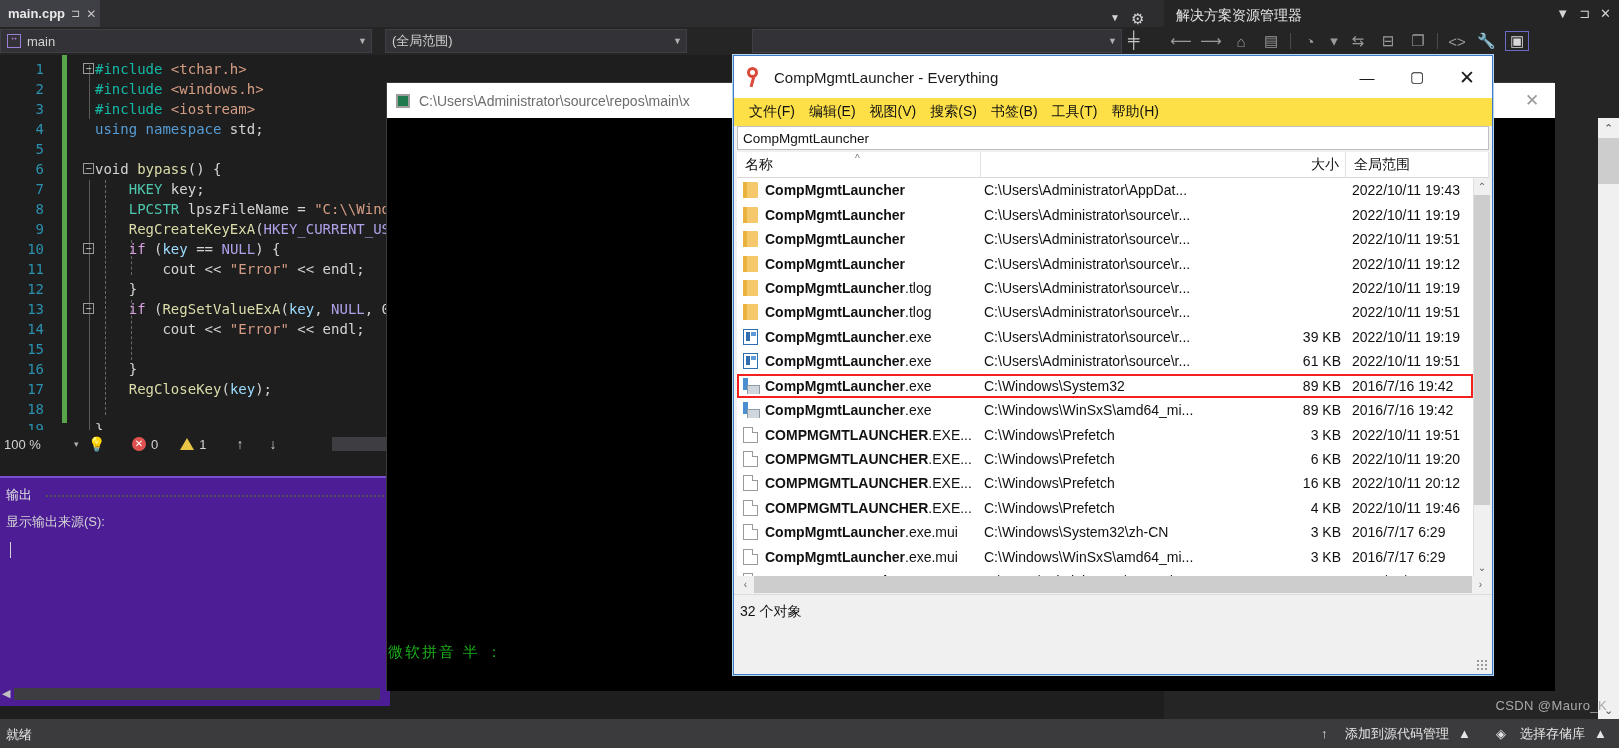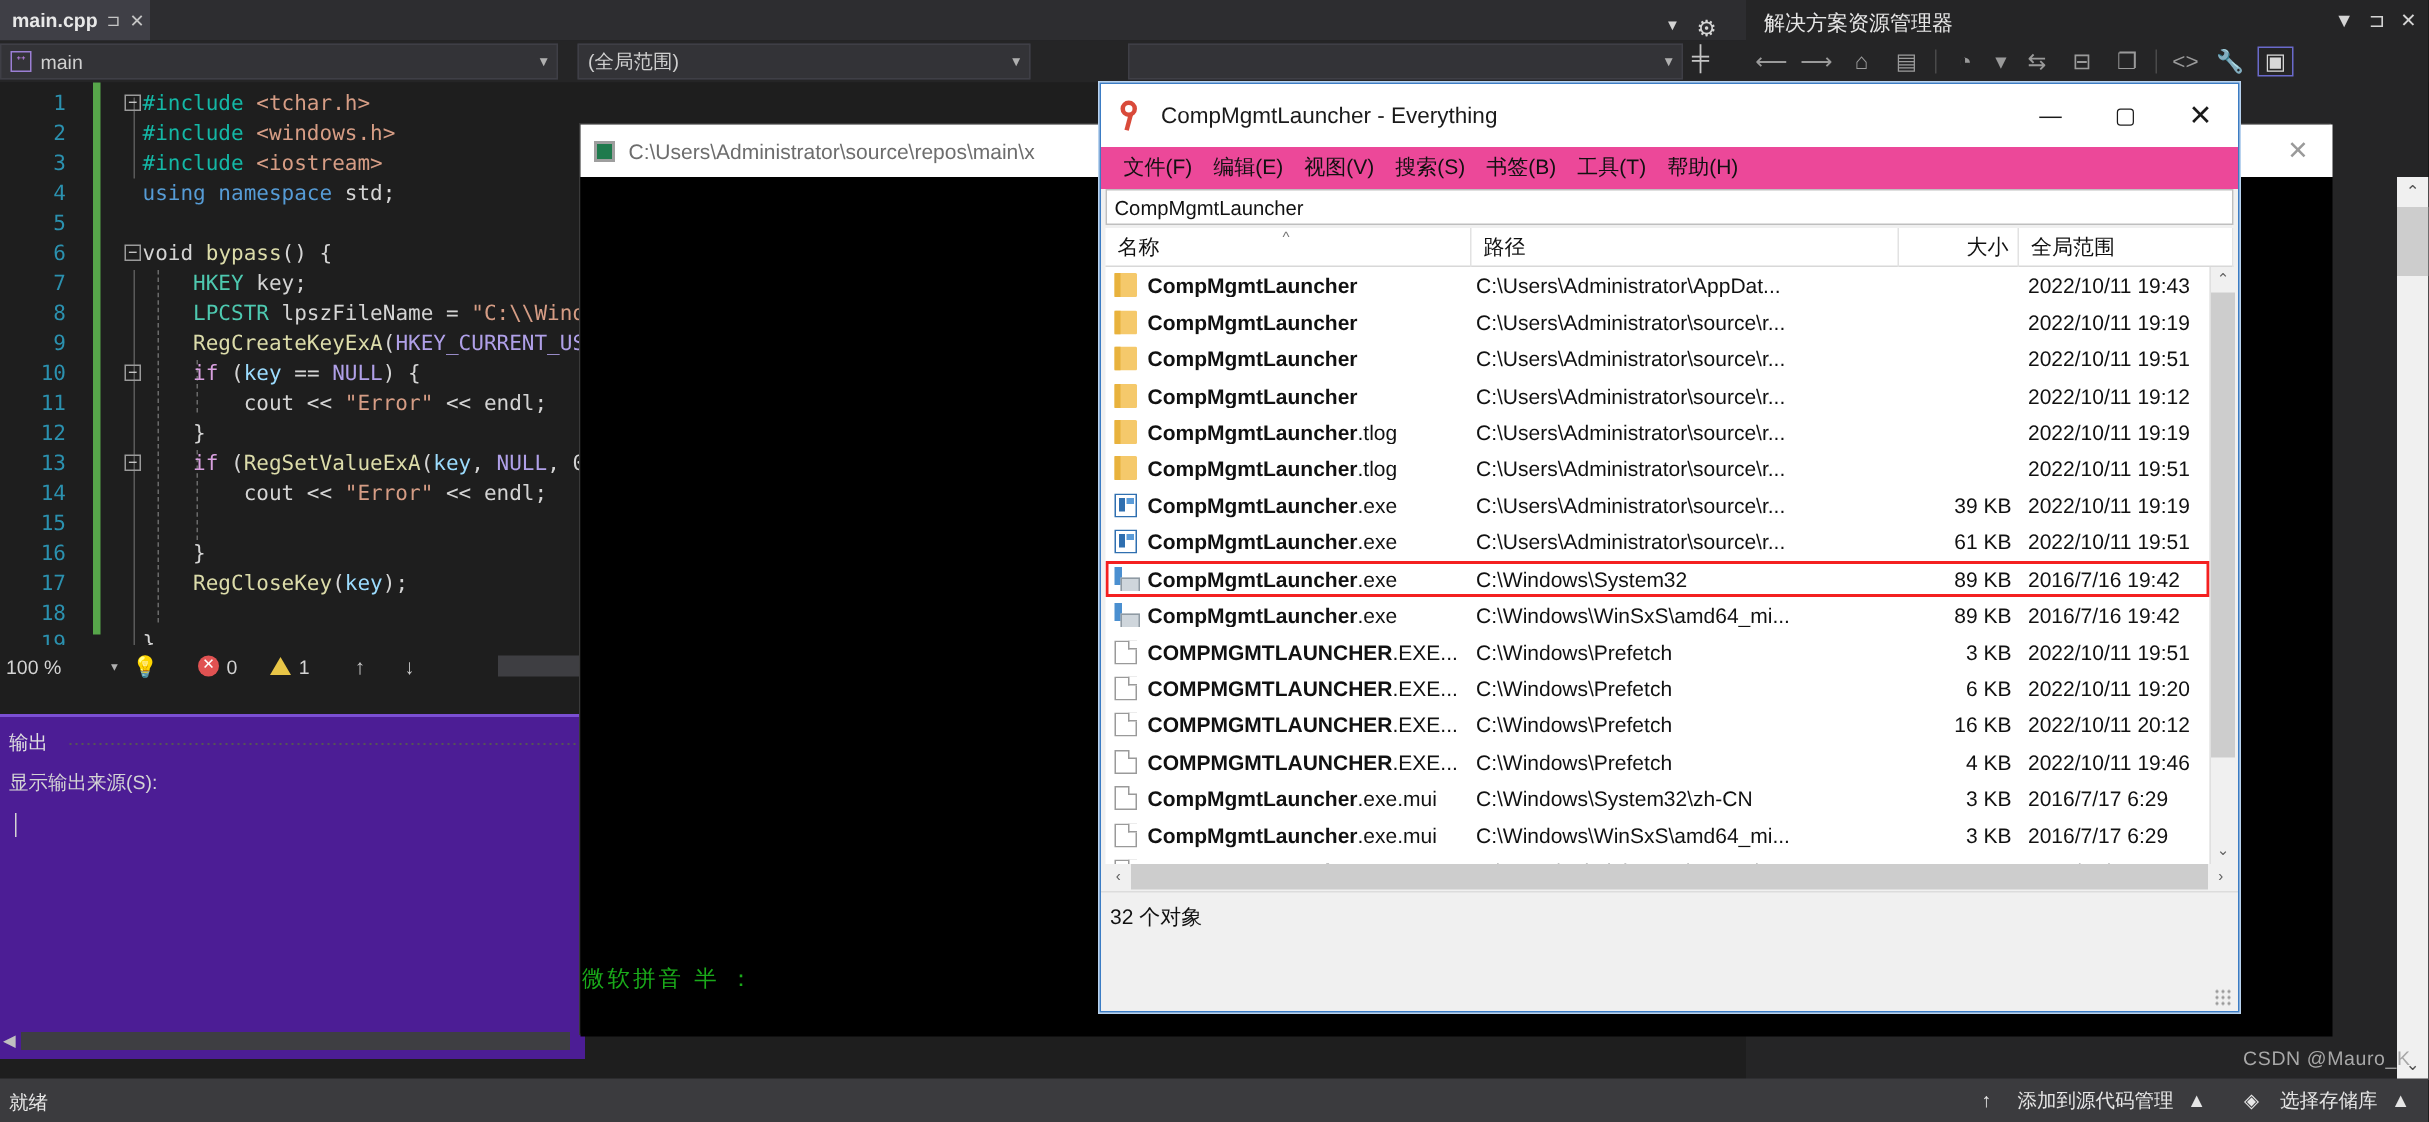--- a/index.html
+++ b/index.html
@@ -139,21 +139,21 @@
   .ev-logo .ring { position:absolute; left:3px; top:1px; width:11px; height:11px;
                    border:3px solid #d94a3a; border-radius:50%; }
   .ev-logo .handle { position:absolute; left:7px; top:10px; width:3px; height:11px;
                      background:#d94a3a; transform:rotate(15deg); }
   .ev-title { font-size:15px; color:#1a1a1a; }
   .ev-winbtns { position:absolute; right:0; top:0; height:42px; display:flex; }
   .ev-wb { width:50px; height:42px; display:flex; align-items:center; justify-content:center;
            font-size:15px; color:#1a1a1a; cursor:pointer; }
   .ev-wb.close { font-size:19px; }
 
-  .ev-menubar { position:absolute; left:0; top:42px; width:758px; height:28px; background:#ec4899;
+  .ev-menubar { position:absolute; left:0; top:42px; width:758px; height:28px; background:#fde047;
                 display:flex; align-items:center; padding-left:8px; }
   .ev-menu { font-size:14px; color:#111; padding:3px 7px; cursor:pointer; white-space:nowrap; }
 
   .ev-search { position:absolute; left:3px; top:70px; width:752px; height:24px; background:#fff;
                border:1px solid #bfbfbf; display:flex; align-items:center; padding-left:5px;
                font-size:13.5px; color:#111; }
 
   .ev-colhead { position:absolute; left:3px; top:96px; width:752px; height:26px; background:#fff;
                 border-bottom:1px solid #d8d8d8; }
   .ev-col { position:absolute; top:0; height:26px; font-size:14px; color:#111;
@@ -382,23 +382,20 @@
       <span class="ev-menu">帮助(H)</span>
     </div>
 
   <div class="ev-search">CompMgmtLauncher</div>
 
   <div class="ev-colhead" id="ev-colhead">
     <span class="sort-caret">^</span>
   <div class="ev-col" style="left: 0px; width: 244px;">
         <span class="lbl">名称</span>
       </div>
-      <div class="ev-col" style="left: 244px; width: 285px;">
-        <span class="lbl">路径</span>
-      </div>
       <div class="ev-col right" style="left: 529px; width: 80px;">
         <span class="">大小</span>
       </div>
       <div class="ev-col" style="left: 609px; width: 143px;">
         <span class="lbl">全局范围</span>
       </div>
     </div>
 
   <div class="ev-list" id="ev-list">
       <div class="ev-row">

